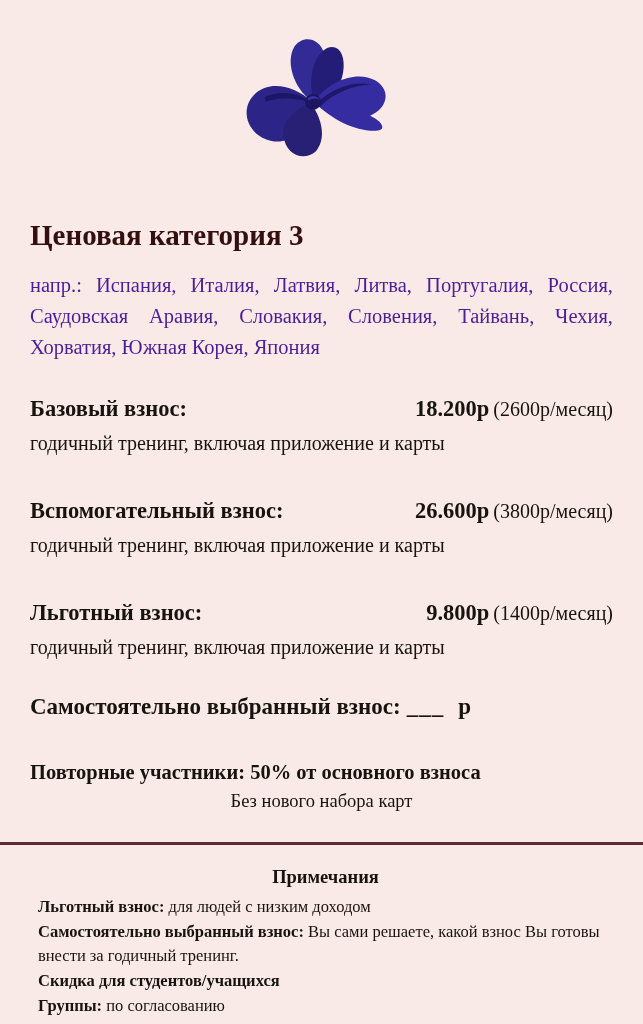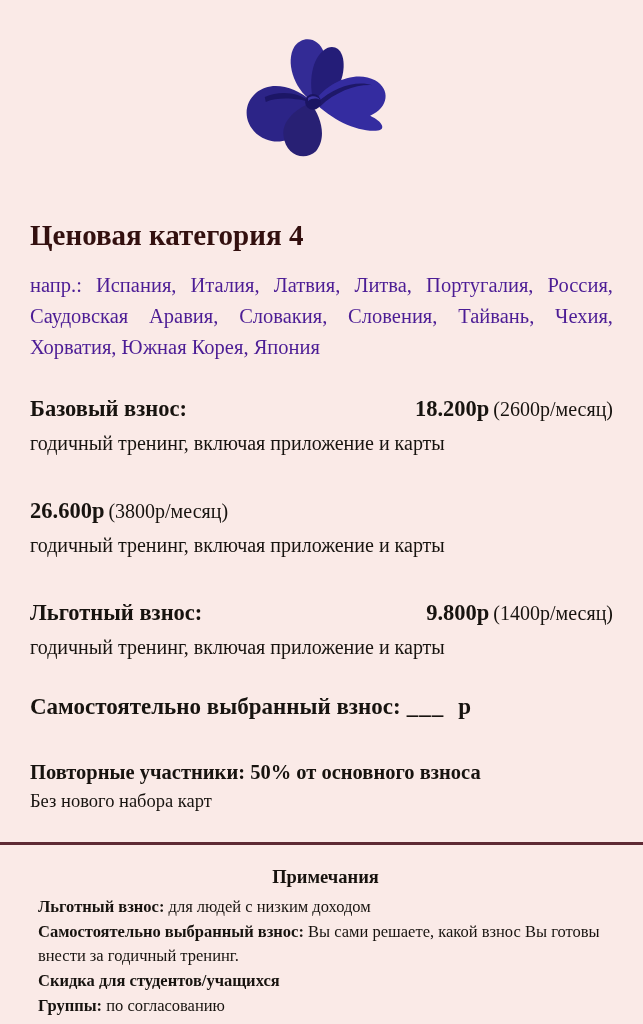--- a/index.html
+++ b/index.html
@@ -51,21 +51,21 @@
     margin-top: 34px;
     font-weight: bold;
     font-size: 23px;
     line-height: 1.2;
   }
   .custom-fee .blank { margin-left: 6px; letter-spacing: 1px; }
   .custom-fee .currency { margin-left: 14px; }
 
   .repeat { margin-top: 40px; }
   .repeat-title { font-weight: bold; font-size: 20.5px; line-height: 1.2; }
-  .repeat-sub { margin-top: 5px; font-size: 18.5px; line-height: 1.2; }
+  .repeat-sub { margin-top: 5px; font-size: 18.5px; line-height: 1.2; text-align: center; }
 
   .divider {
     border: none;
     border-top: 3px solid #5e2a34;
     margin: 30px 0 0 0;
   }
 
   .notes {
     padding: 22px 30px 0 38px;
     font-size: 16.5px;
@@ -92,34 +92,35 @@
       <path d="M170,140 C200,96 258,76 294,96 C326,114 322,152 284,168 C310,180 316,196 300,198 C260,202 208,178 170,140 Z" fill="#342ca0"></path>
       <path d="M176,142 C210,110 256,96 288,106 C258,104 214,118 182,150 Z" fill="#1e1869"></path>
 
       <path d="M162,142 C186,170 196,214 174,240 C150,262 112,248 108,208 C105,180 130,156 162,142 Z" fill="#282074"></path>
 
       <circle cx="168" cy="140" r="16" fill="#1b1562"></circle>
       <path d="M158,132 C166,126 178,128 182,136 C176,132 166,132 158,138 Z" fill="#3d35a6"></path>
     </svg>
   </div>
 
-  <h1 class="title">Ценовая категория 4</h1>
+  <h1 class="title">Ценовая категория 3</h1>
 
   <p class="countries">напр.: Испания, Италия, Латвия, Литва, Португалия, Россия, Саудовская Аравия, Словакия, Словения, Тайвань, Чехия, Хорватия, Южная Корея, Япония</p>
 
   <section class="fee first">
     <div class="fee-head">
       <span class="fee-label">Базовый взнос:</span>
       <span class="fee-price-group"><span class="fee-price">18.200р</span><span class="fee-monthly">(2600р/месяц)</span></span>
     </div>
     <div class="fee-desc">годичный тренинг, включая приложение и карты</div>
   </section>
 
   <section class="fee">
     <div class="fee-head">
+      <span class="fee-label">Вспомогательный взнос:</span>
       <span class="fee-price-group"><span class="fee-price">26.600р</span><span class="fee-monthly">(3800р/месяц)</span></span>
     </div>
     <div class="fee-desc">годичный тренинг, включая приложение и карты</div>
   </section>
 
   <section class="fee">
     <div class="fee-head">
       <span class="fee-label">Льготный взнос:</span>
       <span class="fee-price-group"><span class="fee-price">9.800р</span><span class="fee-monthly">(1400р/месяц)</span></span>
     </div>

